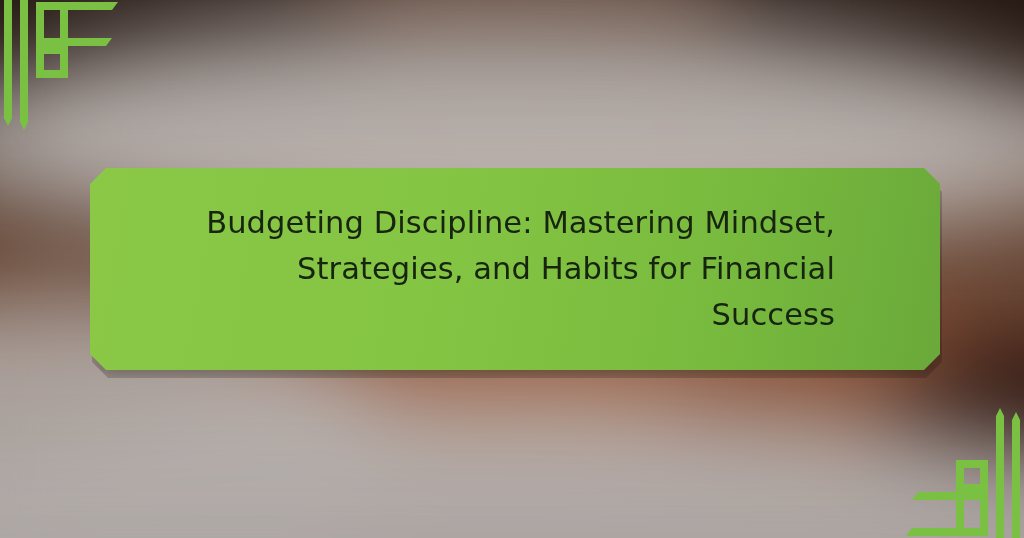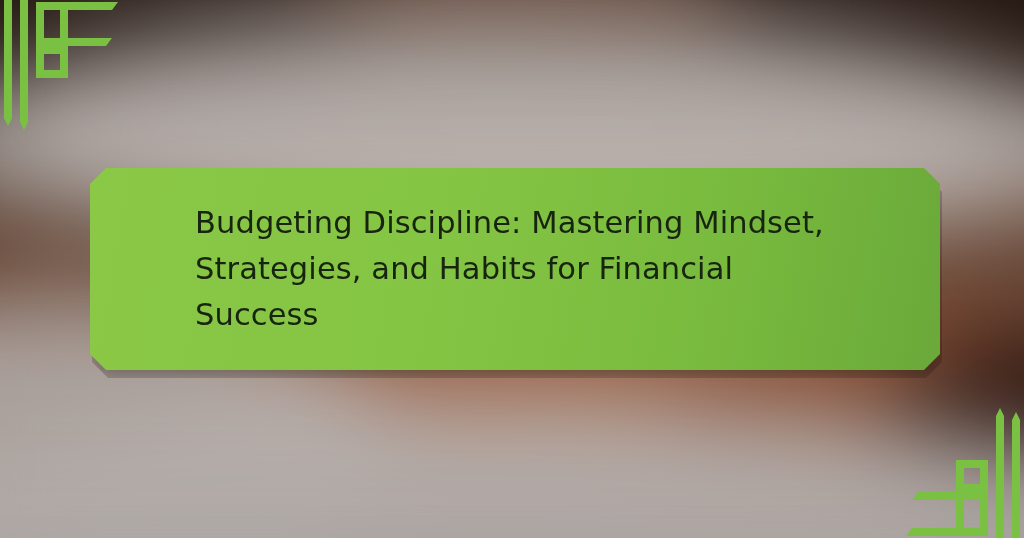--- a/index.html
+++ b/index.html
@@ -172,21 +172,21 @@
         16px 100%, 0 calc(100% - 16px), 0 16px);
     clip-path: polygon(
         16px 0, calc(100% - 16px) 0, 100% 16px,
         100% calc(100% - 16px), calc(100% - 16px) 100%,
         16px 100%, 0 calc(100% - 16px), 0 16px);
   }
 
   .title-text {
     margin: 12px;
     padding: 0 58px;
-    text-align: left;
+    text-align: right;
     color: #17240f;
     font-family: "DejaVu Sans", "Liberation Sans", sans-serif;
     font-size: 30.5px;
     font-weight: 400;
     line-height: 46px;
     letter-spacing: .1px;
     max-width: 640px;
   }
 </style>
 </head>

